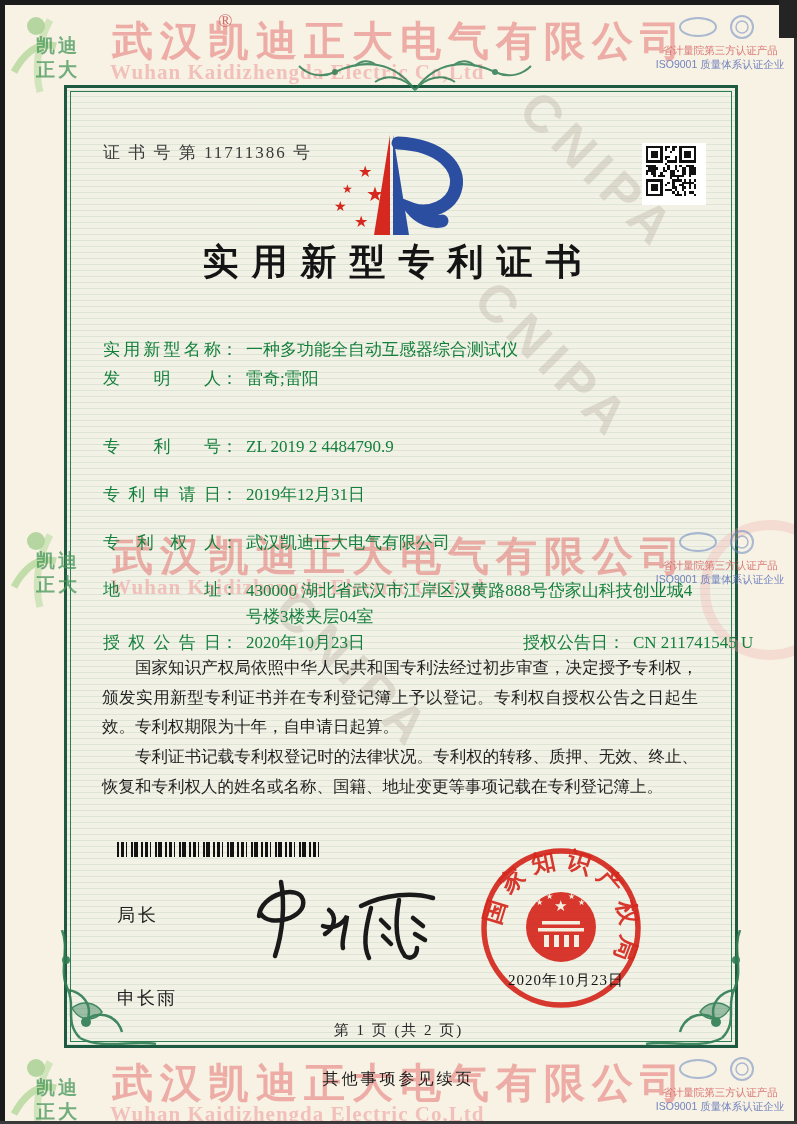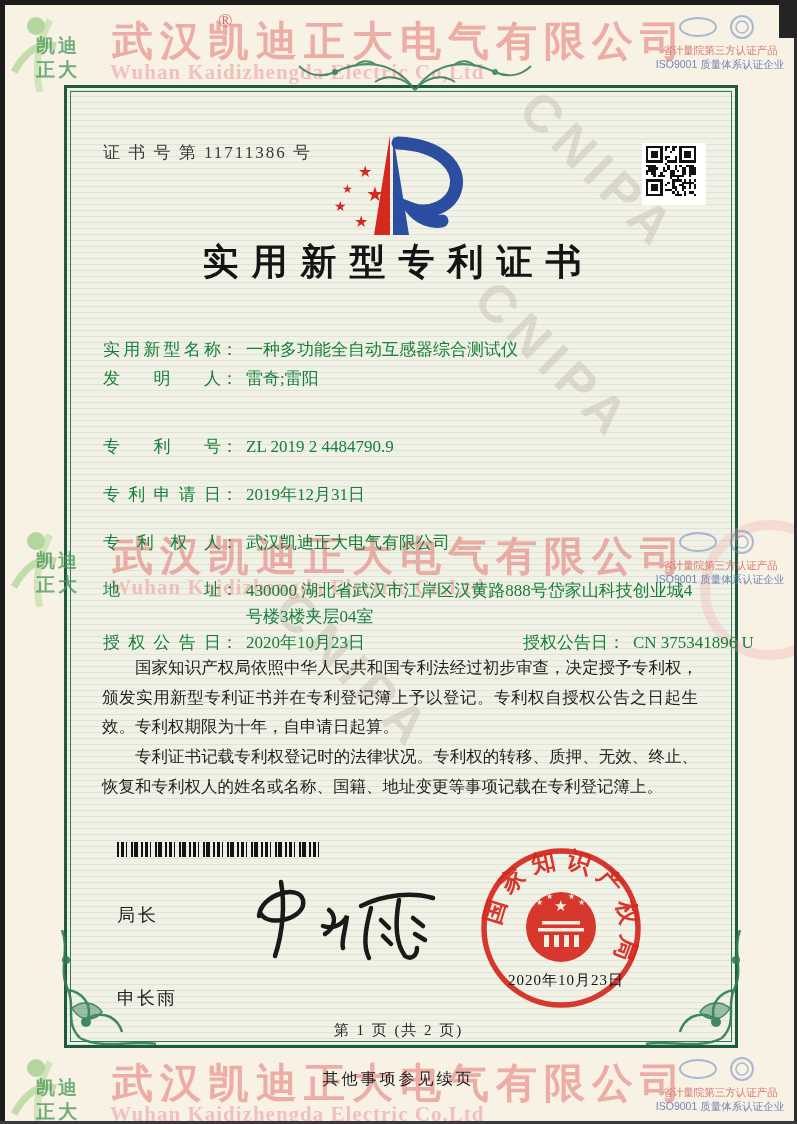--- a/index.html
+++ b/index.html
@@ -376,21 +376,21 @@
     <span class="flabel">专利申请日</span><span>：</span><span class="fvalue">2019年12月31日</span>
   </div>
   <div class="frow" style="top:531px;">
     <span class="flabel">专利权人</span><span>：</span><span class="fvalue">武汉凯迪正大电气有限公司</span>
   </div>
   <div class="frow" style="top:578px;">
     <span class="flabel">地址</span><span>：</span><span class="fvalue addr-val">430000 湖北省武汉市江岸区汉黄路888号岱家山科技创业城4号楼3楼夹层04室</span>
   </div>
   <div class="frow" style="top:631px;width:600px;">
     <span class="flabel">授权公告日</span><span>：</span><span class="fvalue">2020年10月23日</span>
-    <span class="grant-no"><span>授权公告日</span><span>：</span><span class="fvalue">CN 375341896 U</span></span>
+    <span class="grant-no"><span>授权公告日</span><span>：</span><span class="fvalue">CN 211741545 U</span></span>
   </div>
 
   <div class="paras">
     <p>国家知识产权局依照中华人民共和国专利法经过初步审查，决定授予专利权，颁发实用新型专利证书并在专利登记簿上予以登记。专利权自授权公告之日起生效。专利权期限为十年，自申请日起算。</p>
     <p>专利证书记载专利权登记时的法律状况。专利权的转移、质押、无效、终止、恢复和专利权人的姓名或名称、国籍、地址变更等事项记载在专利登记簿上。</p>
   </div>
 
   <div class="barcode"></div>
 
   <div class="director-label">局长</div>

